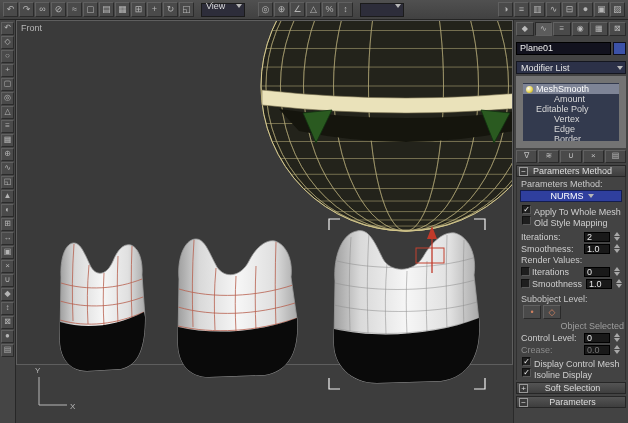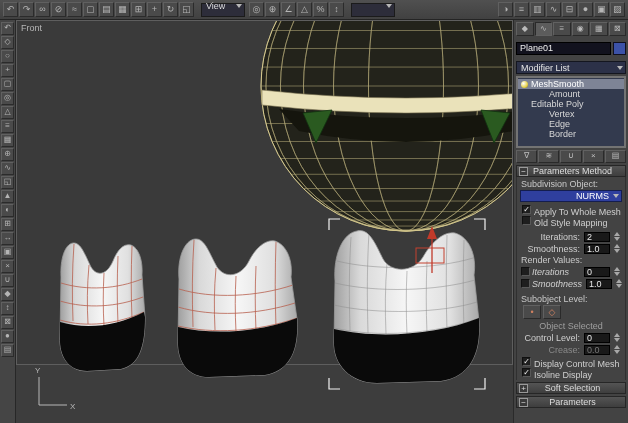--- a/index.html
+++ b/index.html
@@ -21,21 +21,21 @@
   .tb-right { margin-left:auto; margin-right:0; }
   .icon-cell {
     width:15px; height:15px; background:#4a4a4a;
     border:1px solid; border-color:#606060 #2b2b2b #2b2b2b #606060;
     color:#b5b5b5; font-size:9px; line-height:12px; text-align:center;
     overflow:hidden;
   }
   .tb-dropdown {
     height:14px; min-width:44px; background:#2d2d3a; border:1px solid #1b1b1b;
     color:#dddddd; display:flex; align-items:center; justify-content:space-between;
-    padding:0 2px 8px 4px; margin-right:2px;
+    padding:0 2px 8px 4px; margin-right:11px;
   }
   .caret { width:0; height:0; border-left:3px solid transparent; border-right:3px solid transparent; border-top:4px solid #b8b8b8; margin-left:4px; flex:0 0 auto; }
 
   
   .left-toolbar {
     position:absolute; left:0; top:20px; width:16px; height:403px;
     background:#454545; border-right:1px solid #272727;
     display:flex; flex-direction:column; align-items:center; gap:1px; padding-top:2px;
   }
   .left-toolbar .icon-cell { width:13px; height:13px; font-size:8px; line-height:10px; }
@@ -69,58 +69,58 @@
   .name-row { display:flex; gap:2px; height:21px; margin-bottom:2px; align-items:center; }
   .name-field { flex:1; height:13px; background:#12121e; border:1px solid #000; color:#eeeeee; padding:0 3px; line-height:11px; white-space:nowrap; }
   .obj-swatch { width:13px; height:13px; background:#3c52a8; border:1px solid #101020; flex:0 0 auto; }
 
   .mod-list {
     height:13px; background:#2c3148; border:1px solid #14161f; color:#e6e6e6;
     display:flex; align-items:center; justify-content:space-between;
     padding:0 2px 0 4px; margin-bottom:2px;
   }
 
-  .stack { background:#333a4e; border:2px solid #737373; height:72px; margin-bottom:2px; padding:1px 0; overflow:hidden; }
+  .stack { background:#333a4e; border:7px solid #737373; height:72px; margin-bottom:2px; padding:1px 0; overflow:hidden; }
   .stack-row { height:10px; line-height:10px; color:#d8d8d8; display:flex; align-items:center; padding-left:3px; white-space:nowrap; }
   .stack-row.indent { padding-left:21px; }
   .stack-row.selected { background:#7e8496; color:#ffffff; }
   .bulb { width:7px; height:7px; border-radius:50%; flex:0 0 auto; margin-right:3px;
           background:radial-gradient(circle at 35% 35%, #ffffff, #e8d44a 60%, #8a7a1a); }
 
   .stack-btns { display:flex; gap:1px; height:13px; margin-bottom:1px; }
   .stack-btn { flex:1; background:#4a4a4a; border:1px solid; border-color:#616161 #2a2a2a #2a2a2a #616161; color:#c0c0c0; font-size:8px; line-height:10px; text-align:center; }
 
   .rollout-header {
     height:12px; background:linear-gradient(#545454,#3e3e3e); border:1px solid #262626;
     display:flex; align-items:center; color:#dddddd; padding-left:2px; margin-top:2px;
   }
   .roll-minus { width:9px; height:9px; border:1px solid #999999; background:#3a3a3a; color:#dddddd; font-size:8px; line-height:7px; text-align:center; margin-right:3px; flex:0 0 auto; }
   .roll-minus.minus::before { content:"−"; }
   .roll-minus.plus::before { content:"+"; }
   .roll-title { flex:1; text-align:center; margin-right:11px; white-space:nowrap; }
 
   .rollout-body { padding:2px 1px 2px; border-left:1px solid #303030; border-right:1px solid #303030; }
   .row-label { color:#c9c9c9; height:10px; line-height:10px; padding-left:3px; white-space:nowrap; }
-  .dd-blue { height:12px; background:#2f3f9e; border:1px solid #141d4e; color:#ffffff; display:flex; align-items:center; justify-content:flex-end; padding:0 2px 0 4px; margin:1px 2px 2px; }
+  .dd-blue { height:12px; background:#2f3f9e; border:1px solid #141d4e; color:#ffffff; display:flex; align-items:center; justify-content:center; padding:0 2px 0 4px; margin:1px 2px 2px; }
 
   .cb-row { display:flex; align-items:center; height:10px; margin:1px 0 1px 4px; gap:3px; }
   .cb-box { width:9px; height:9px; background:#1e1e1e; border:1px solid; border-color:#101010 #585858 #585858 #101010; color:#efefef; font-size:8px; line-height:8px; text-align:center; flex:0 0 auto; }
   .cb-label { color:#cfcfcf; white-space:nowrap;margin-top:6px; }
 
   .spin-row { display:flex; align-items:center; height:11px; margin:1px 3px; gap:2px; }
-  .spin-label { flex:1; text-align:right; color:#cfcfcf; padding-right:2px; white-space:nowrap; }
+  .spin-label { flex:1; text-align:left; color:#cfcfcf; padding-right:2px; white-space:nowrap; }
   .spin-field { width:26px; height:10px; background:#191919; border:1px solid #000; color:#e8e8e8; padding:0 2px; line-height:8px; flex:0 0 auto; }
   .spin-arrows { display:flex; flex-direction:column; gap:1px; width:9px; flex:0 0 auto; align-items:center; }
   .spin-arrows .up { width:0; height:0; border-left:3px solid transparent; border-right:3px solid transparent; border-bottom:4px solid #a8a8a8; }
   .spin-arrows .dn { width:0; height:0; border-left:3px solid transparent; border-right:3px solid transparent; border-top:4px solid #a8a8a8; }
-  .spin-row.with-cb .spin-label { text-align:left;font-style:italic; }
+  .spin-row.with-cb .spin-label { text-align:left; }
   .disabled .spin-label, .disabled .cb-label { color:#8a8a8a; }
   .disabled .spin-field { color:#777777; }
 
-  .center-dim { text-align:center; color:#9f9f9f; height:10px; line-height:10px; }
+  .center-dim { text-align:right; color:#9f9f9f; height:10px; line-height:10px; }
   .subobj-row { display:flex; gap:2px; margin:1px 2px 2px 5px; height:14px; }
   .so-btn { width:18px; height:14px; background:#4a4a4a; border:1px solid; border-color:#616161 #2a2a2a #2a2a2a #616161; color:#d08060; font-size:9px; line-height:12px; text-align:center; }
 </style>
 </head>
 <body>
 
 <div class="top-toolbar">
   <div class="tb-group">
 
   <div class="icon-cell"><span>↶</span></div>
@@ -388,21 +388,21 @@
       <div class="stack-btn"><span>∪</span></div>
       <div class="stack-btn"><span>×</span></div>
       <div class="stack-btn"><span>▤</span></div>
     </div>
 
   <div class="rollout-header">
     <span class="roll-minus minus"></span>
     <span class="roll-title">Parameters Method</span>
   </div>
   <div class="rollout-body">
-    <div class="row-label">Subdivision Object:</div>
+    <div class="row-label">Parameters Method:</div>
     <div class="dd-blue">
       <span>NURMS</span>
       <span class="caret"></span>
     </div>
     <div class="cb-row">
       <span class="cb-box"><span>✓</span></span>
       <span class="cb-label">Apply To Whole Mesh</span>
     </div>
     <div class="cb-row">
       <span class="cb-box"><span></span></span>

